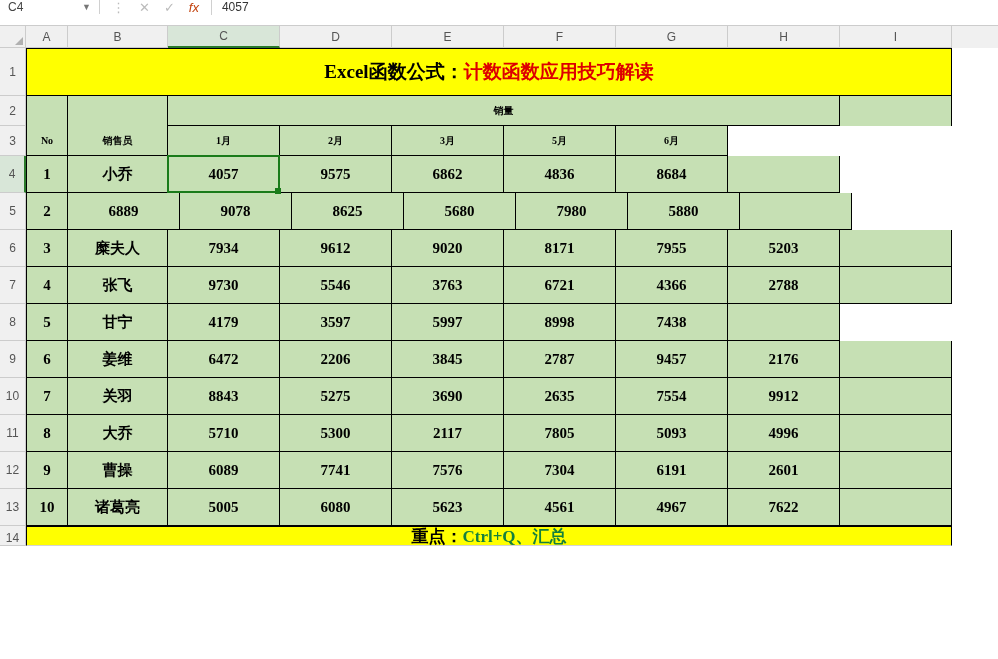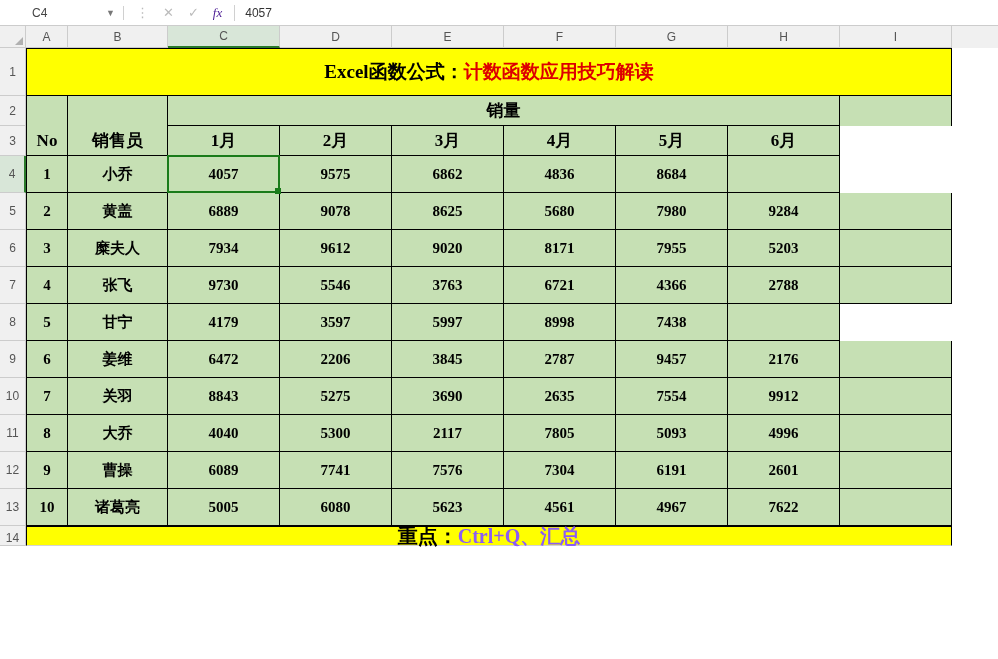--- a/index.html
+++ b/index.html
@@ -10,45 +10,44 @@
   width: 998px;
   height: 659px;
   overflow: hidden;
   user-select: none;
 }
 
 
 .formula-bar {
   height: 26px;
   display: flex;
-  align-items: center;
+  align-items: flex-start;
   border-bottom: 1px solid #ccc;
   background: #fff;
-  padding-left: 24px;
 }
 .name-box {
   width: 100px;
   display: flex;
   align-items: center;
   padding: 0 8px;
   border-right: 1px solid #d0d0d0;
   color: #444;
   justify-content: space-between;
 }
 .name-box .dd { color: #777; font-size: 9px; }
 .fx-icons {
   display: flex;
   align-items: center;
   gap: 14px;
   padding: 0 12px;
   border-right: 1px solid #d0d0d0;
   color: #bbb;
   font-size: 13px;
 }
-.fx-icons .fx { font-style: italic; font-family: Liberation Serif, serif; color: #4c1d95; }
+.fx-icons .fx { font-style: italic; font-family: Liberation Sans, sans-serif; color: #c2410c; }
 .formula-input {
   flex: 1;
   display: flex;
   align-items: center;
   padding: 0 10px;
   color: #333;
 }
 
 
 .grid-wrap {
@@ -132,43 +131,43 @@
   font-size: 19px;
   font-family: SimSun, serif;
 }
 .title-cell .blk { color: #000; }
 .title-cell .red { color: #d00; }
 
 
 .hdr-cell {
   background: #c6e0b4;
   font-weight: bold;
-  font-size: 17px;
+  font-size: 10px;
   font-family: SimSun, serif;
   border-right: 1px solid #000;
   border-bottom: 1px solid #000;
 }
 
 .data-cell {
   background: #c6e0b4;
   font-weight: bold;
   font-size: 15px;
   font-family: SimSun, serif;
   border-right: 1px solid #000;
   border-bottom: 1px solid #000;
 }
 
 .footer-cell {
   background: #ffff00;
   font-weight: bold;
-  font-size: 20px;
+  font-size: 17px;
   font-family: SimSun, serif;
 }
 .footer-cell .blk { color: #000; }
-.footer-cell .red { color: #8b5cf6; }
+.footer-cell .red { color: #15803d; }
 
 
 .h-title { height: 48px; }
 .h-hdr1 { height: 30px; }
 .h-hdr2 { height: 30px; }
 .h-data { height: 37px; }
 .h-footer { height: 20px; }
 
 
 .active-cell {
@@ -234,47 +233,45 @@
     <div class="cell hdr-cell" style="width:672px">销量</div>
     <div class="cell hdr-cell w-M tbl-border-r" style="border-bottom:none"></div>
   </div>
   <div class="row h-hdr2">
     <div class="row-h">3</div>
     <div class="cell hdr-cell w-A tbl-border-l">No</div>
     <div class="cell hdr-cell w-B">销售员</div>
     <div class="cell hdr-cell w-M">1月</div>
     <div class="cell hdr-cell w-M">2月</div>
     <div class="cell hdr-cell w-M">3月</div>
-    <div class="cell hdr-cell w-M">4月</div>
     <div class="cell hdr-cell w-M">5月</div>
     <div class="cell hdr-cell w-M">6月</div>
   </div>
 
   <div id="data-rows">
       <div class="row h-data">
         <div class="row-h active">4</div>
         <div class="cell data-cell w-A tbl-border-l">1</div>
         <div class="cell data-cell w-B">小乔</div>
         <div class="cell data-cell w-M">4057</div>
         <div class="cell data-cell w-M">9575</div>
         <div class="cell data-cell w-M">6862</div>
         <div class="cell data-cell w-M">4836</div>
         <div class="cell data-cell w-M">8684</div>
         <div class="cell data-cell w-M tbl-border-r"></div>
       </div>
       <div class="row h-data">
         <div class="row-h">5</div>
         <div class="cell data-cell w-A tbl-border-l">2</div>
-        <div class="cell data-cell w-B">黄盖</div>
         <div class="cell data-cell w-M">6889</div>
         <div class="cell data-cell w-M">9078</div>
         <div class="cell data-cell w-M">8625</div>
         <div class="cell data-cell w-M">5680</div>
         <div class="cell data-cell w-M">7980</div>
-        <div class="cell data-cell w-M">9284</div>
+        <div class="cell data-cell w-M">5880</div>
         <div class="cell data-cell w-M tbl-border-r"></div>
       </div>
       <div class="row h-data">
         <div class="row-h">6</div>
         <div class="cell data-cell w-A tbl-border-l">3</div>
         <div class="cell data-cell w-B">糜夫人</div>
         <div class="cell data-cell w-M">7934</div>
         <div class="cell data-cell w-M">9612</div>
         <div class="cell data-cell w-M">9020</div>
         <div class="cell data-cell w-M">8171</div>
@@ -326,21 +323,21 @@
         <div class="cell data-cell w-M">3690</div>
         <div class="cell data-cell w-M">2635</div>
         <div class="cell data-cell w-M">7554</div>
         <div class="cell data-cell w-M">9912</div>
         <div class="cell data-cell w-M tbl-border-r"></div>
       </div>
       <div class="row h-data">
         <div class="row-h">11</div>
         <div class="cell data-cell w-A tbl-border-l">8</div>
         <div class="cell data-cell w-B">大乔</div>
-        <div class="cell data-cell w-M">4040</div>
+        <div class="cell data-cell w-M">5710</div>
         <div class="cell data-cell w-M">5300</div>
         <div class="cell data-cell w-M">2117</div>
         <div class="cell data-cell w-M">7805</div>
         <div class="cell data-cell w-M">5093</div>
         <div class="cell data-cell w-M">4996</div>
         <div class="cell data-cell w-M tbl-border-r"></div>
       </div>
       <div class="row h-data">
         <div class="row-h">12</div>
         <div class="cell data-cell w-A tbl-border-l">9</div>

